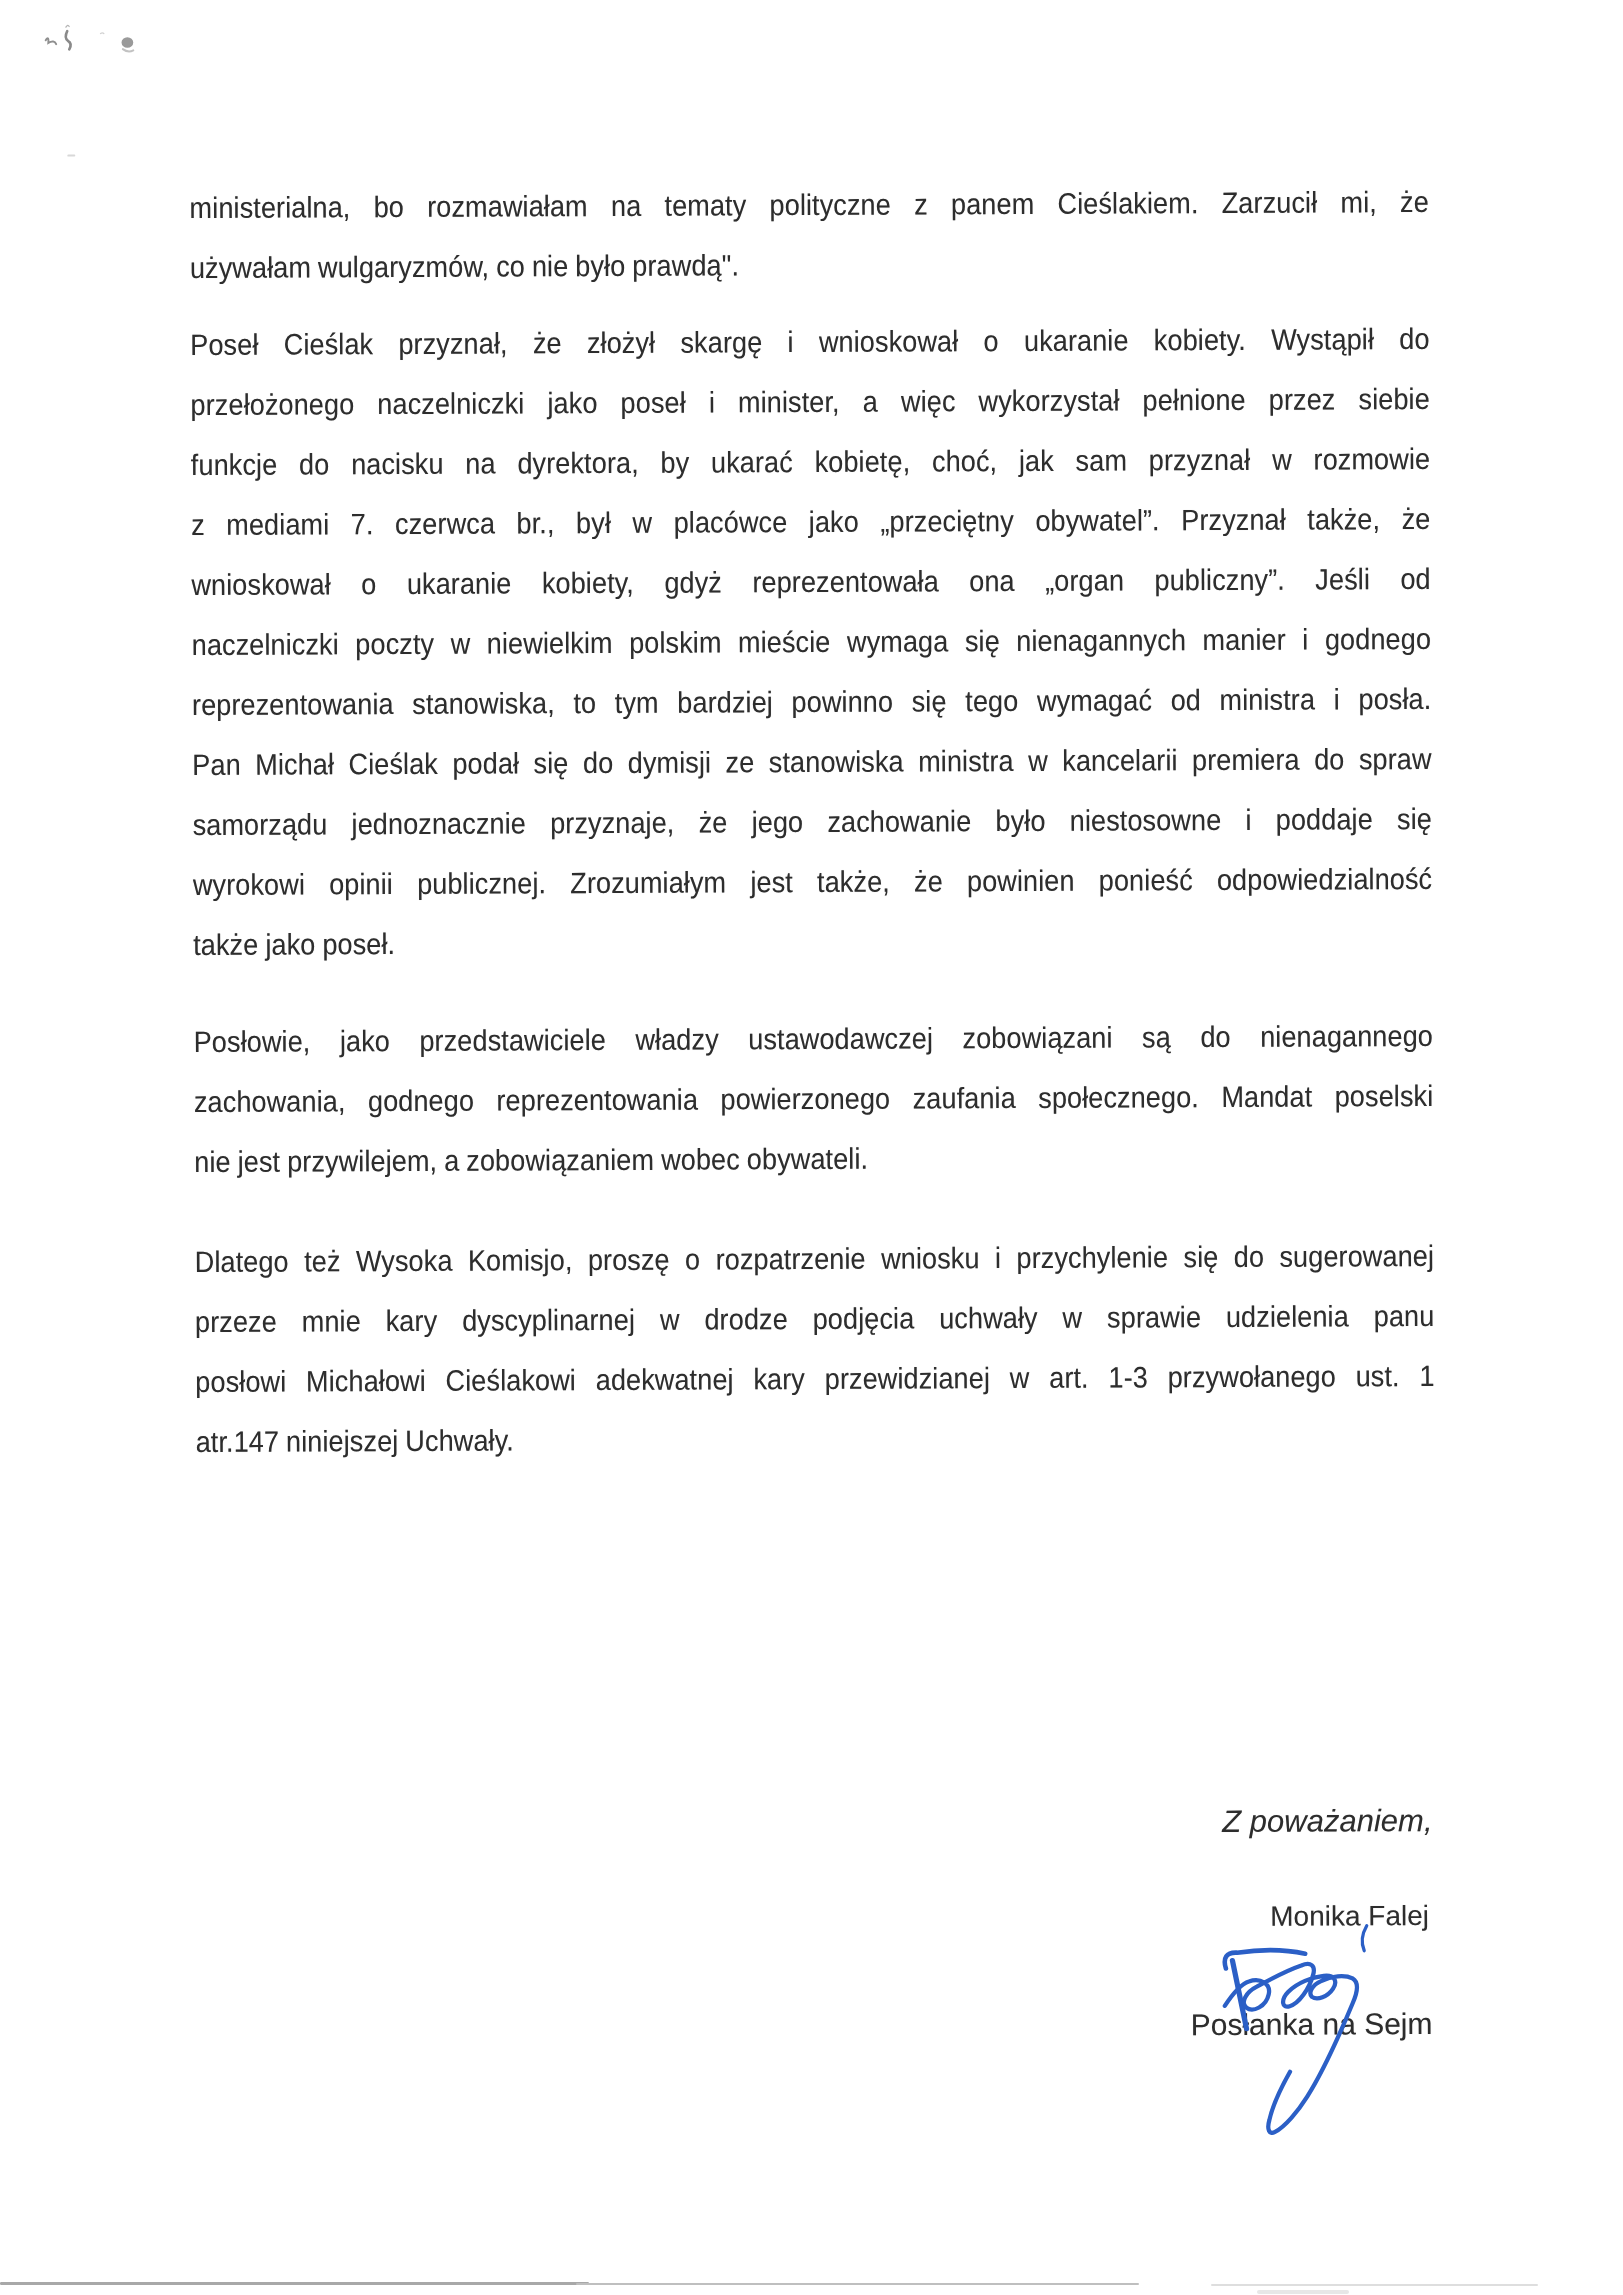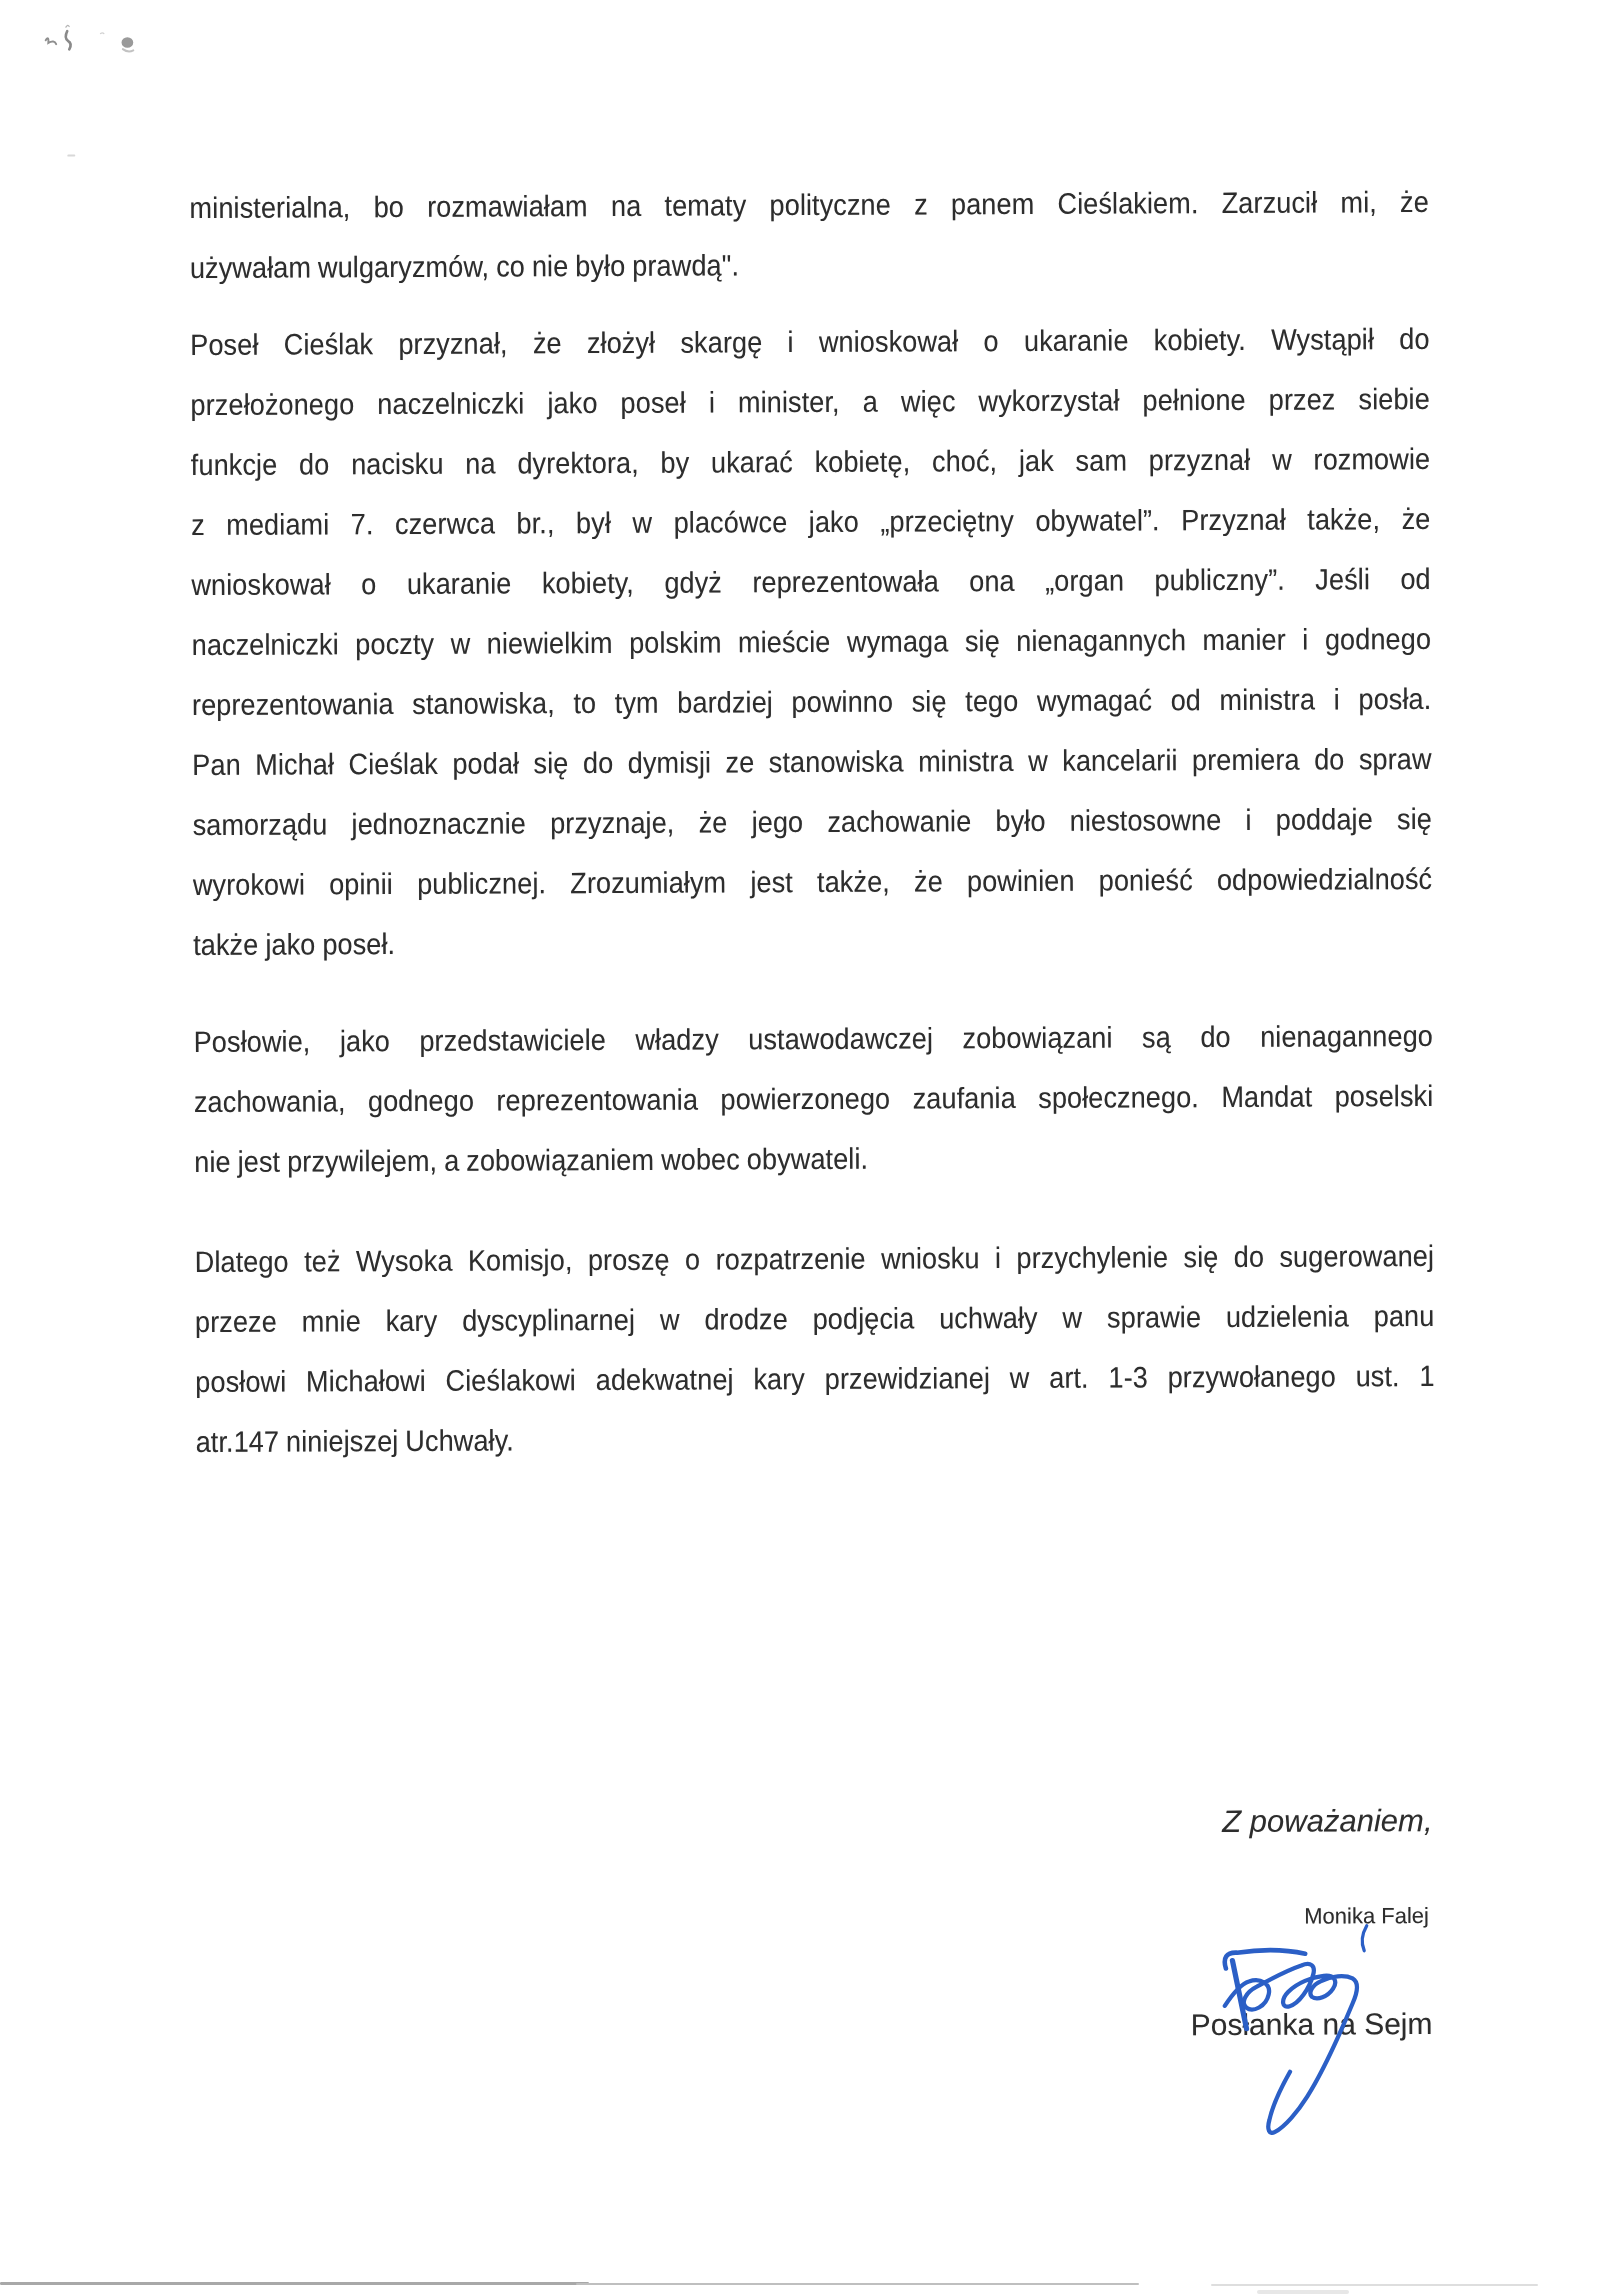--- a/index.html
+++ b/index.html
@@ -62,21 +62,21 @@
     font-size: 31px;
     font-style: italic;
     line-height: 39px;
     color: #2d2d2d;
     text-shadow: 0 0 0.7px rgba(30,30,30,0.28);
   }
   #signer-name {
     position: absolute;
     top: 1899px;
     right: 198px;
-    font-size: 22px;
+    font-size: 28px;
     line-height: 39px;
     color: #2d2d2d;
     text-shadow: 0 0 0.7px rgba(30,30,30,0.28);
   }
   #signer-title {
     position: absolute;
     top: 2007px;
     right: 195px;
     font-size: 30px;
     line-height: 39px;

